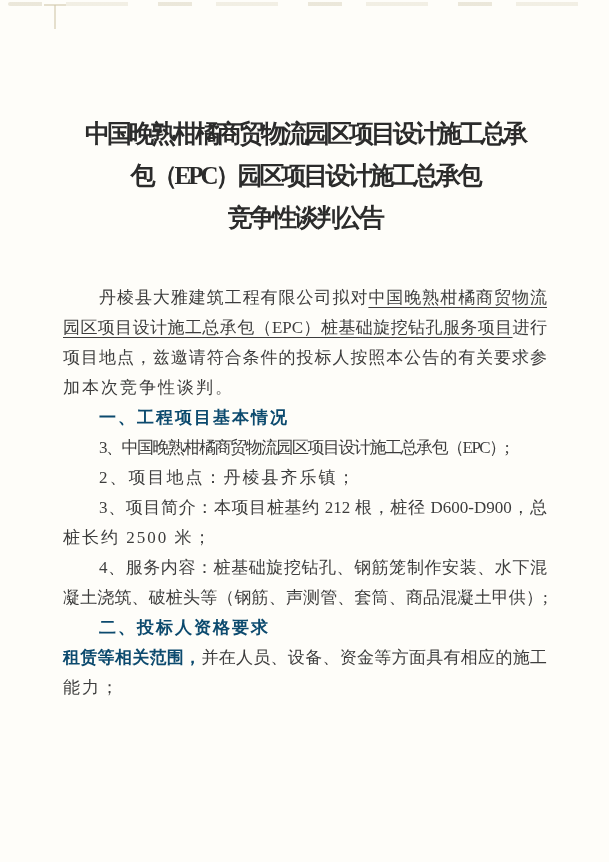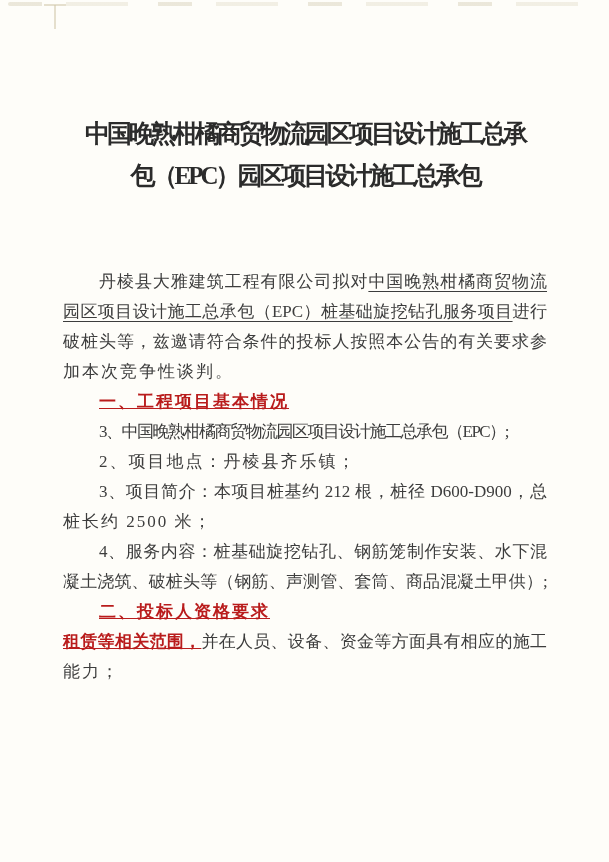--- a/index.html
+++ b/index.html
@@ -37,21 +37,21 @@
     margin:0;
     text-align:center;
     font-size:25px;line-height:42px;
     font-weight:700;
     letter-spacing:-3px;
     color:#2b2b2b;
   }
   .doc-title .tline{display:block;}
 
   .doc-body{
-    position:absolute;top:267px;left:63px;width:484px;
+    position:absolute;top:283px;left:63px;width:484px;
     font-size:17px;line-height:30px;
     letter-spacing:2px;
     color:#3d3d3d;
   }
   .ln{
     margin:0;
     height:30px;
     white-space:nowrap;
   }
   .indent{text-indent:36px;}
@@ -61,46 +61,47 @@
     text-align-last:justify;
     text-justify:inter-character;
   }
   .j-tight{
     letter-spacing:-0.8px;
     text-align:justify;
     text-align-last:justify;
     text-justify:inter-character;
   }
   .tight{letter-spacing:-1.5px;}
-  .bold{font-weight:700;color:#b91c1c;text-decoration:underline;}
+  .bold{font-weight:700;color:#0c4a6e;}
   .u{
     text-decoration:underline;
     text-underline-offset:4px;
     text-decoration-thickness:1px;
   }
 </style>
 </head>
 <body>
 
 <div class="page">
 
   <div class="scan-top"></div>
   <div class="scan-tick"></div>
   <div class="scan-tick-bar"></div>
 
   <h1 class="doc-title">
     <span class="tline">中国晚熟柑橘商贸物流园区项目设计施工总承</span>
     <span class="tline">包（EPC）园区项目设计施工总承包</span>
+    <span class="tline">竞争性谈判公告</span>
   </h1>
 
   <div class="doc-body">
 
     <p class="ln indent jfull"><span>丹棱县大雅建筑工程有限公司拟对</span><span class="u">中国晚熟柑橘商贸物流</span></p>
     <p class="ln jfull"><span class="u">园区项目设计施工总承包（EPC）桩基础旋挖钻孔服务项目</span><span>进行</span></p>
-    <p class="ln jfull">破桩头等，兹邀请符合条件的投标人按照本公告的有关要求参</p>
+    <p class="ln jfull">项目地点，兹邀请符合条件的投标人按照本公告的有关要求参</p>
     <p class="ln">加本次竞争性谈判。</p>
 
     <p class="ln indent bold">一、工程项目基本情况</p>
     <p class="ln indent tight">3、中国晚熟柑橘商贸物流园区项目设计施工总承包（EPC）;</p>
     <p class="ln indent">2、项目地点：丹棱县齐乐镇；</p>
     <p class="ln indent jfull">3、项目简介：本项目桩基约 212 根，桩径 D600-D900，总</p>
     <p class="ln">桩长约 2500 米；</p>
     <p class="ln indent jfull">4、服务内容：桩基础旋挖钻孔、钢筋笼制作安装、水下混</p>
     <p class="ln j-tight">凝土浇筑、破桩头等（钢筋、声测管、套筒、商品混凝土甲供）;</p>
 

